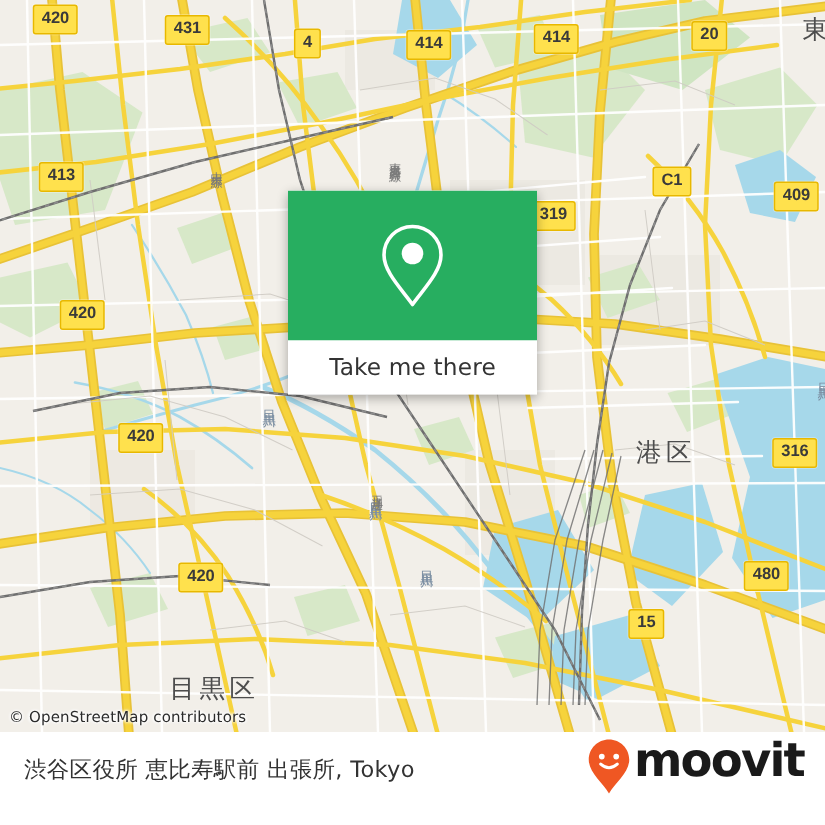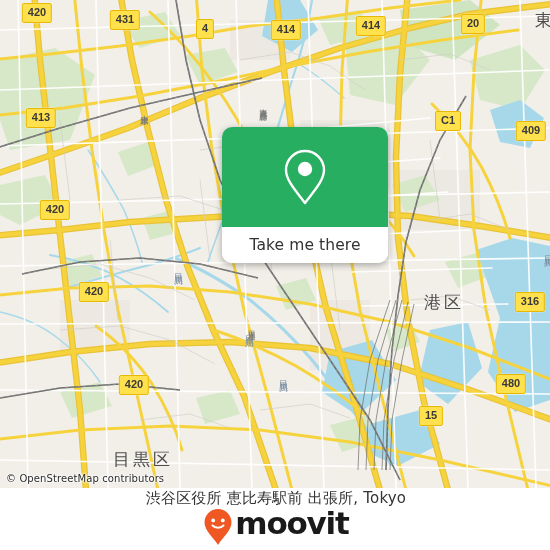--- a/index.html
+++ b/index.html
@@ -70,25 +70,24 @@
     font-family: "DejaVu Sans", sans-serif;
     letter-spacing: 0.1px;
     text-shadow: 0 0 2px #fff, 0 0 3px #fff, 1px 0 2px #fff, -1px 0 2px #fff;
   }
 
   
   #popup-card {
     position: absolute;
     left: 192px; top: 127px;
     width: 166px; height: 136px;
-    border-radius: 10px;
+    border-radius: 0;
     overflow: hidden;
     box-shadow: 0 2px 7px rgba(0,0,0,0.32);
     background: #ffffff;
-    margin-left: 30px;
   }
   #popup-head {
     height: 100px;
     background: #27ae60;
     display: flex; align-items: center; justify-content: center;
   }
   #popup-pin svg { display: block; }
   #take-me-there {
     height: 36px;
     background: #ffffff;
@@ -101,21 +100,20 @@
   }
 
   
   #footer {
     position: absolute;
     left: 0; top: 488px; width: 550px; height: 62px;
     background: #ffffff;
     display: flex; align-items: center; justify-content: space-between;
     padding: 0 14px 12px 16px;
     border-top: 1px solid #ffffff;
-    flex-direction: column;
   }
   #footer-title {
     font-size: 15px;
     color: #333333;
     font-family: "DejaVu Sans", sans-serif;
     white-space: nowrap;
     letter-spacing: 0.2px;
   }
   #brand { display: flex; align-items: flex-start; gap: 2px; }
   #brand-wordmark {

